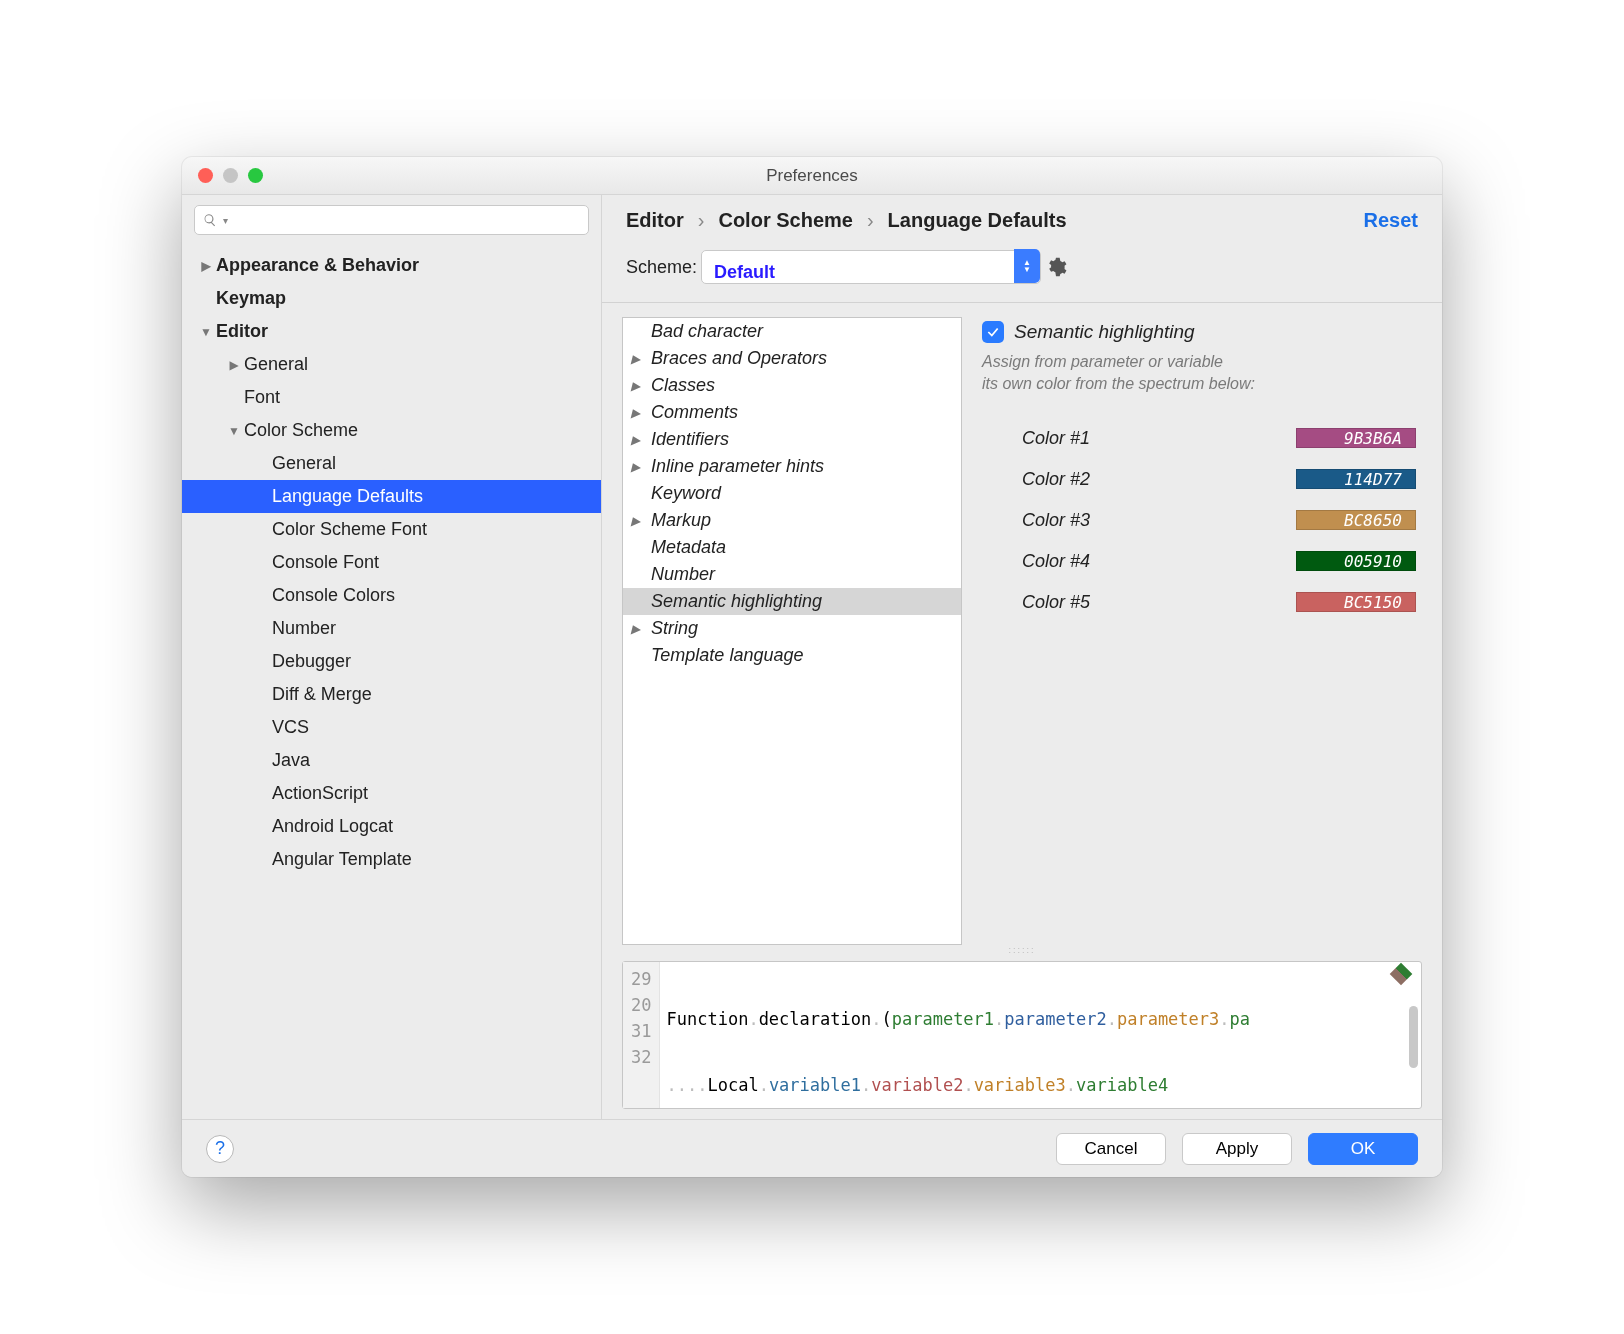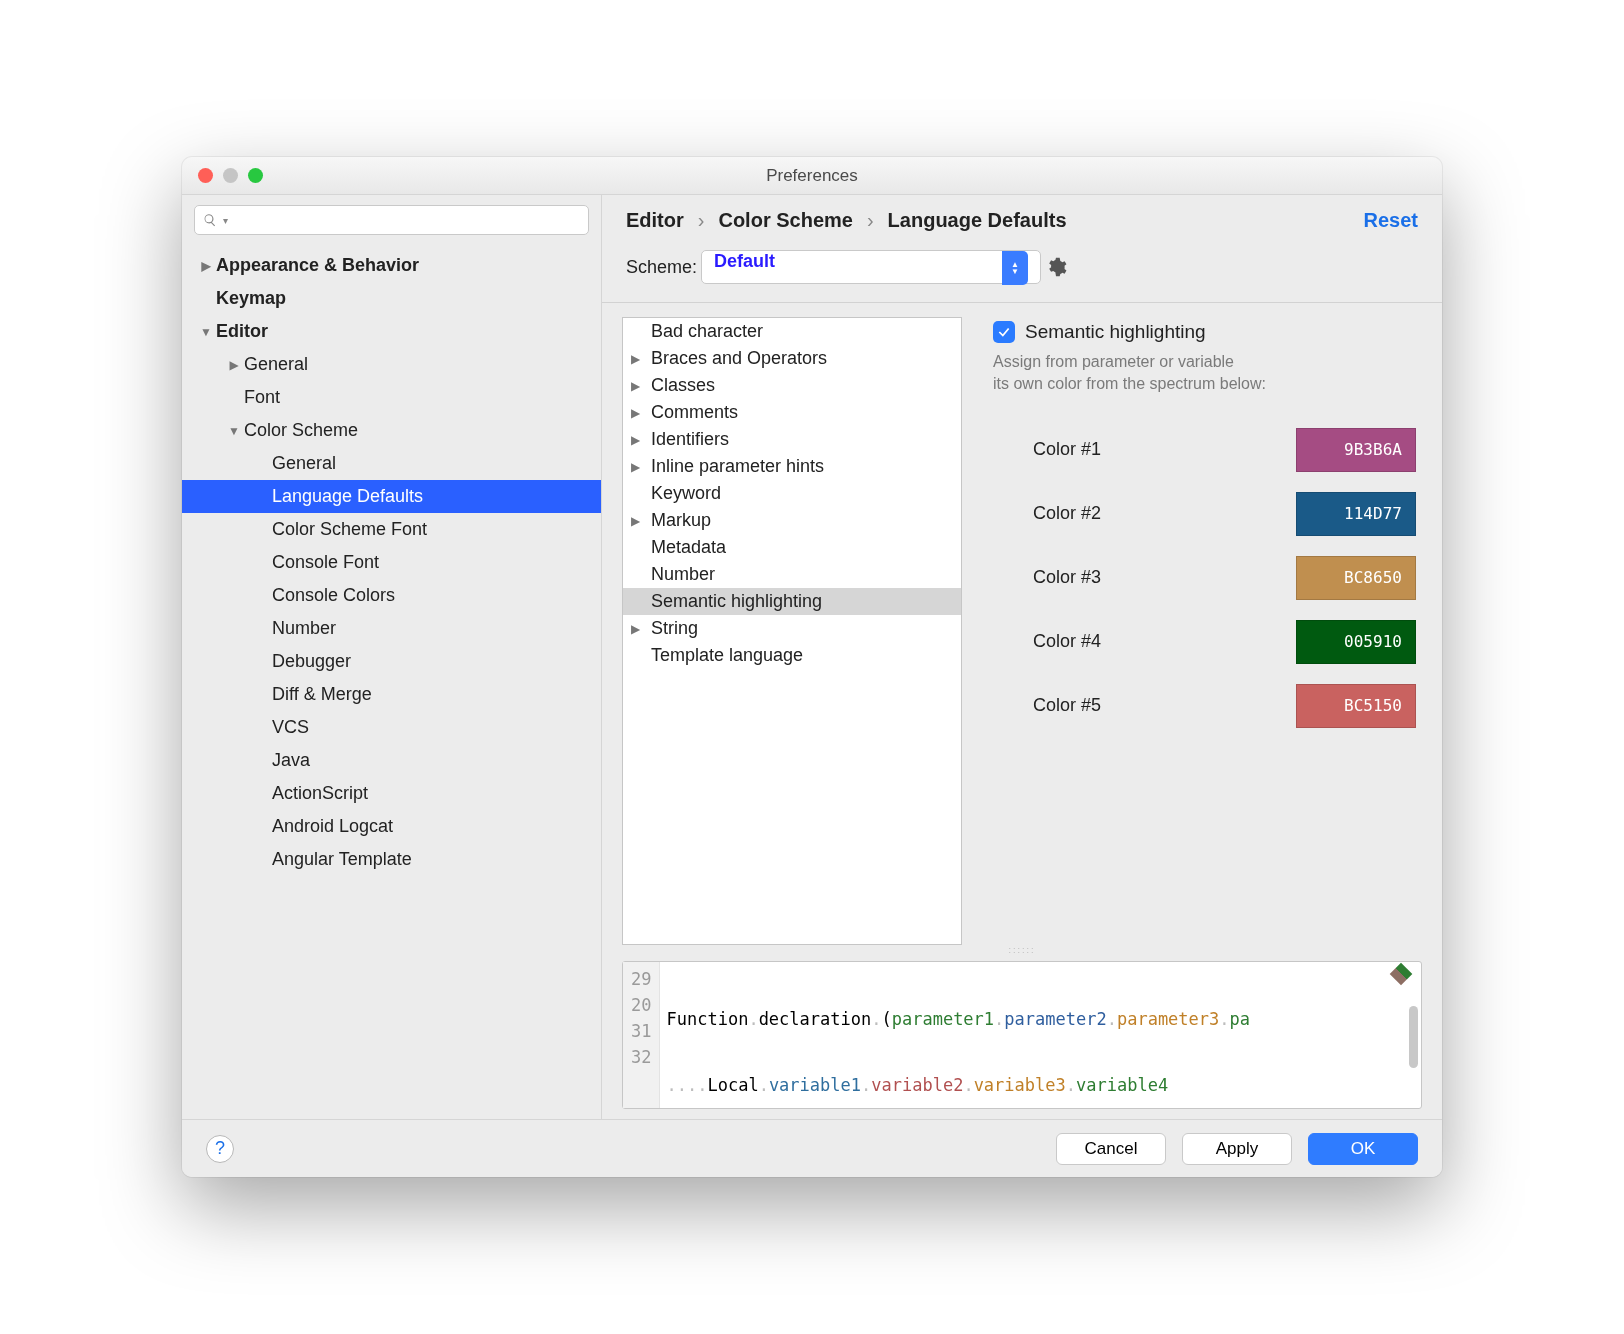--- a/index.html
+++ b/index.html
@@ -77,53 +77,53 @@
 }
 .breadcrumb { font-size: 20px; color: #222; display: flex; gap: 14px; align-items: center; }
 .breadcrumb .crumb { font-weight: 700; }
 .breadcrumb .sep { color: #888; font-weight: 400; }
 .reset { color: #1a6fe8; font-size: 20px; font-weight: 600; }
 .scheme-row { display: flex; align-items: center; gap: 4px; padding: 8px 24px 18px; }
 .scheme-row label { font-size: 18px; color: #222; }
 .scheme-select {
   width: 340px; height: 34px;
   background: #fff; border: 1px solid #c9c9c9; border-radius: 5px;
-  display: flex; align-items: flex-start; justify-content: space-between;
-  padding: 0 12px 0 12px; font-size: 18px; color: #2a1bff; font-weight: 600;
+  display: flex; align-items: flex-end; justify-content: space-between;
+  padding: 0 0 0 12px; font-size: 18px; color: #2a1bff; font-weight: 600;
 }
 .scheme-select .knob {
   width: 26px; height: 34px; background: #3a7cff;
   border-radius: 0 5px 5px 0;
   display: flex; flex-direction: column; align-items: center; justify-content: center;
 }
 .scheme-select .knob span { color:#fff; font-size:8px; line-height:7px; }
 .gear { width: 22px; height: 22px; fill: #555; }
 .divider { height: 1px; background: #d2d2d2; margin: 0 0 0 0; }
 .content { flex: 1; display: flex; flex-direction: column; padding: 14px 20px 0 20px; min-height: 0; }
-.upper { flex: 1; display: flex; gap: 31px; min-height: 0; }
+.upper { flex: 1; display: flex; gap: 20px; min-height: 0; font-style: italic; }
 .cat-list {
   width: 340px; background: #fff; border: 1px solid #c6c6c6;
   overflow: auto; font-size: 18px; color: #222;
 }
 .cat-item { display: flex; align-items: center; padding: 3px 0 3px 8px; }
 .cat-item .arrow { width: 20px; color: #777; font-size: 12px; }
 .cat-item.noarrow .arrow { visibility: hidden; }
 .cat-item.selected { background: #d6d6d6; }
 .right-pane { flex: 1; padding-top: 4px; }
 .chk-row { display: flex; align-items: center; gap: 10px; font-size: 19px; color: #222; margin-bottom: 8px; }
 .chk {
   width: 22px; height: 22px; border-radius: 5px;
   background: #2a7bff; display: flex; align-items: center; justify-content: center;
 }
 .chk svg { width: 14px; height: 14px; stroke: #fff; stroke-width: 3; fill: none; }
 .hint { font-size: 16px; color: #7a7a7a; line-height: 1.4; margin-bottom: 22px; }
 .color-row { display: flex; align-items: center; justify-content: space-between; padding: 10px 6px 10px 40px; }
 .color-row .lbl { font-size: 18px; color: #222; }
 .swatch {
-  width: 120px; height: 44px; display: flex; align-items: center; justify-content: center;
+  width: 120px; height: 20px; display: flex; align-items: center; justify-content: center;
   color: #fff; font-family: ui-monospace, Menlo, monospace; font-size: 16px;
   border: 1px solid rgba(0,0,0,0.15);
   padding-left: 34px;
 }
 .grip { height: 10px; display:flex; justify-content:center; align-items:center; color:#bbb; font-size:9px; letter-spacing:2px; }
 .preview {
   background: #fff; border: 1px solid #c6c6c6; border-radius: 3px;
   height: 148px; margin-top: 6px; margin-bottom: 10px;
   font-family: ui-monospace, Menlo, monospace; font-size: 17px;
   display: flex; position: relative;

